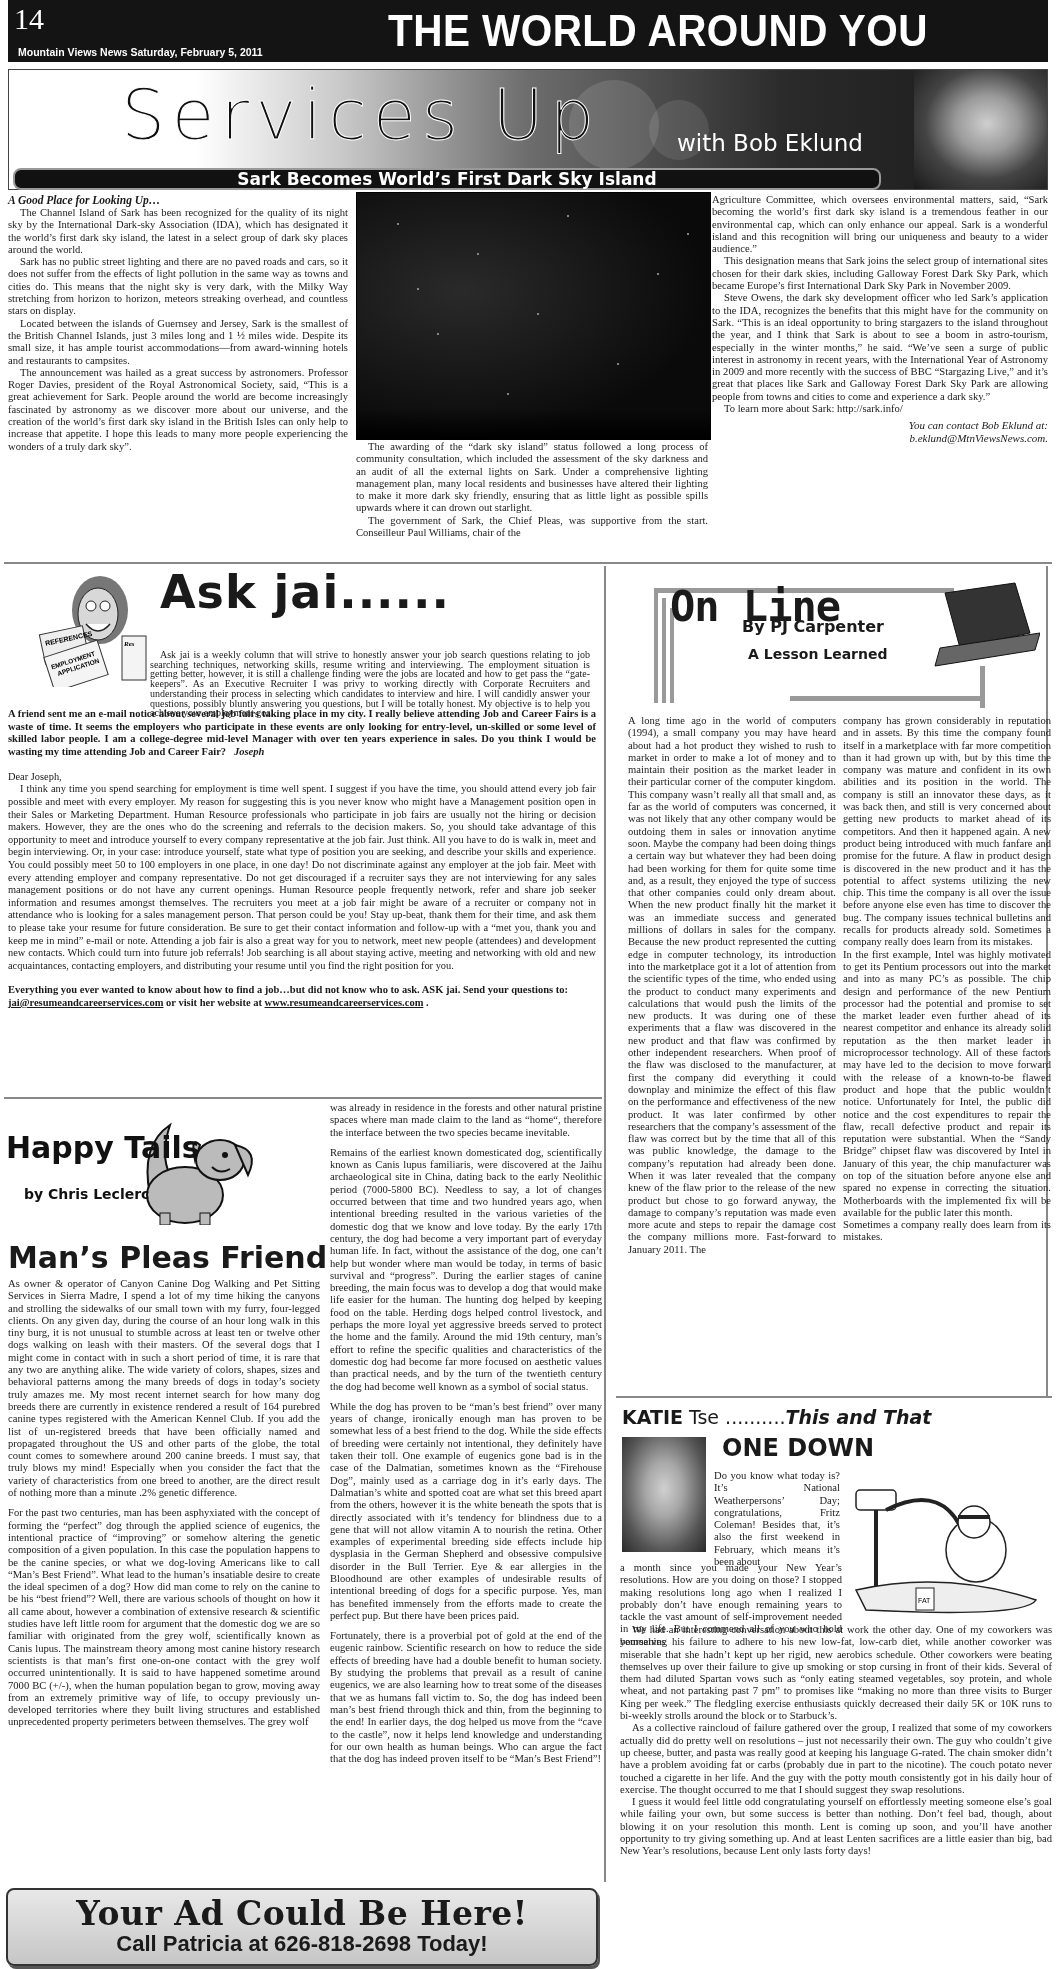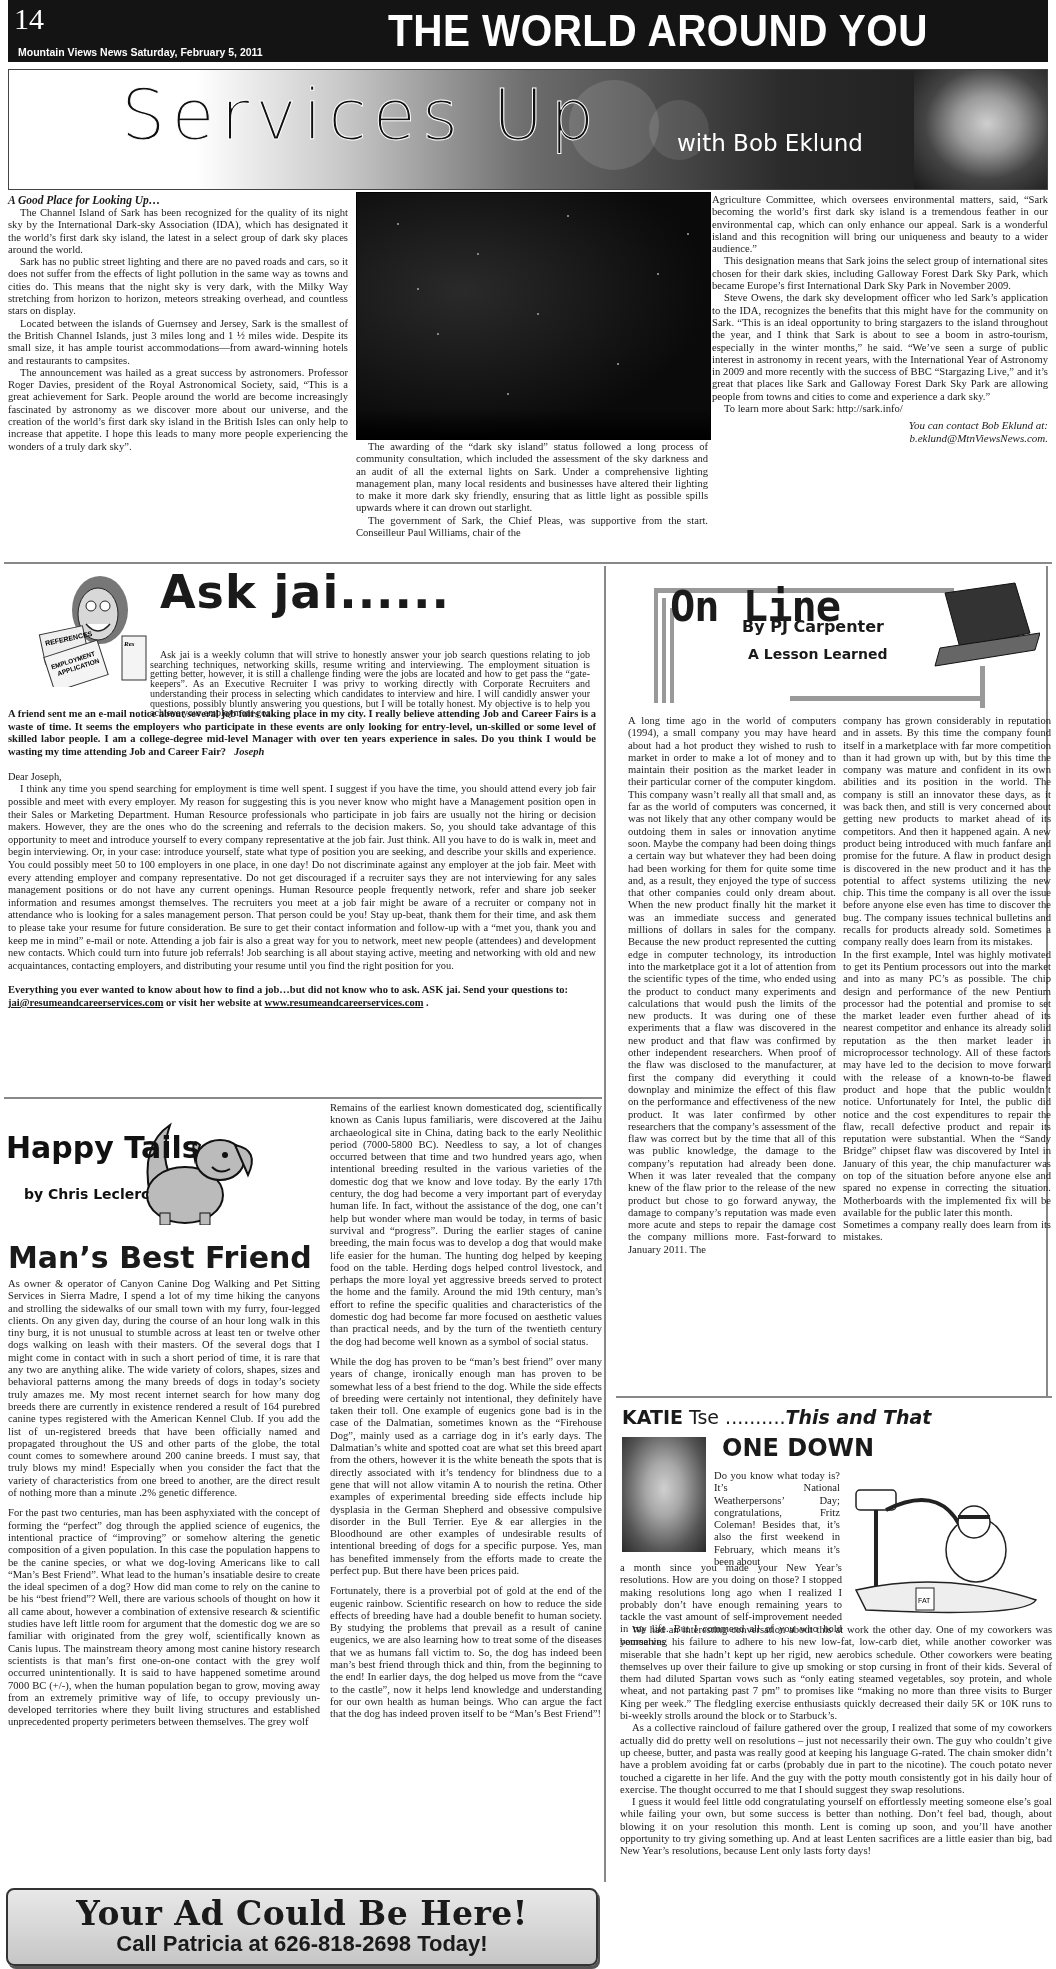--- a/index.html
+++ b/index.html
@@ -88,20 +88,21 @@
   <div class="abs" id="pub-line">Mountain Views News  Saturday, February 5, 2011</div>
   <div class="abs" id="section-title">THE WORLD AROUND YOU</div>
 </div>
 
 <div class="abs" id="lu-banner">
   <div class="abs" style="left:560px;top:10px;width:90px;height:90px;border-radius:50%;background:rgba(255,255,255,0.12);"></div>
   <div class="abs" style="left:640px;top:30px;width:60px;height:60px;border-radius:50%;background:rgba(255,255,255,0.1);"></div>
   <div class="abs" id="lu-title">Services Up</div>
   <div class="abs" id="lu-by" style="left:668px;">with Bob Eklund</div>
   <div class="abs" id="lu-photo"></div>
+  <div class="abs" id="lu-headline-box">Sark Becomes World’s First Dark Sky Island</div>
 </div>
 
 <div class="abs" id="sark-col1">
   <div id="sark-kicker">A Good Place for Looking Up…</div>
   <div class="p">
     <p>The Channel Island of Sark has been recognized for the quality of its night sky by the International Dark-sky Association (IDA), which has designated it the world’s first dark sky island, the latest in a select group of dark sky places around the world.</p>
     <p>Sark has no public street lighting and there are no paved roads and cars, so it does not suffer from the effects of light pollution in the same way as towns and cities do.  This means that the night sky is very dark, with the Milky Way stretching from horizon to horizon, meteors streaking overhead, and countless stars on display.</p>
     <p>Located between the islands of Guernsey and Jersey, Sark is the smallest of the British Channel Islands, just 3 miles long and 1 ½ miles wide.  Despite its small size, it has ample tourist accommodations—from award-winning hotels and restaurants to campsites.</p>
     <p>The announcement was hailed as a great success by astronomers.  Professor Roger Davies, president of the Royal Astronomical Society, said, “This is a great achievement for Sark.  People around the world are become increasingly fascinated by astronomy as we discover more about our universe, and the creation of the world’s first dark sky island in the British Isles can only help to increase that appetite.  I hope this leads to many more people experiencing the wonders of a truly dark sky”.</p>
   </div>
@@ -190,29 +191,30 @@
   <ellipse cx="200" cy="45" rx="24" ry="20" fill="#bbb" stroke="#111" stroke-width="2"></ellipse>
   <path d="M180 30 Q170 20 175 45 Z" fill="#bbb" stroke="#111" stroke-width="2"></path>
   <path d="M215 30 Q240 35 228 60 Z" fill="#bbb" stroke="#111" stroke-width="2"></path>
   <circle cx="205" cy="40" r="3" fill="#111"></circle>
   <path d="M192 52 Q200 60 210 54" fill="none" stroke="#111" stroke-width="2"></path>
   <rect x="140" y="98" width="10" height="12" fill="#bbb" stroke="#111"></rect>
     <rect x="180" y="98" width="10" height="12" fill="#bbb" stroke="#111"></rect>
 </svg>
 <div class="abs" id="ht-title">Happy Tails</div>
 <div class="abs" id="ht-by">by Chris Leclerc</div>
-<div class="abs" id="ht-headline">Man’s Best Friend</div>
+<div class="abs" id="ht-headline">Man’s Pleas Friend</div>
 <div class="abs" id="ht-col1">
   <div class="p">
     <p>As owner &amp; operator of Canyon Canine Dog Walking and Pet Sitting Services in Sierra Madre, I spend a lot of my time hiking the canyons and strolling the sidewalks of our small town with my furry, four-legged clients. On any given day, during the course of an hour long walk in this tiny burg, it is not unusual to stumble across at least ten or twelve other dogs walking on leash with their masters. Of the several dogs that I might come in contact with in such a short period of time, it is rare that any two are anything alike. The wide variety of colors, shapes, sizes and behavioral patterns among the many breeds of dogs in today’s society truly amazes me. My most recent internet search for how many dog breeds there are currently in existence rendered a result of 164 purebred canine types registered with the American Kennel Club. If you add the list of un-registered breeds that have been officially named and propagated throughout the US and other parts of the globe, the total count comes to somewhere around 200 canine breeds. I must say, that truly blows my mind! Especially when you consider the fact that the variety of characteristics from one breed to another, are the direct result of nothing more than a minute .2% genetic difference.</p>
     <p>For the past two centuries, man has been asphyxiated with the concept of forming the “perfect” dog through the applied science of eugenics, the intentional practice of “improving” or somehow altering the genetic composition of a given population. In this case the population happens to be the canine species, or what we dog-loving Americans like to call “Man’s Best Friend”. What lead to the human’s insatiable desire to create the ideal specimen of a dog? How did man come to rely on the canine to be his “best friend”? Well, there are various schools of thought on how it all came about, however a combination of extensive research &amp; scientific studies have left little room for argument that the domestic dog we are so familiar with originated from the grey wolf, scientifically known as Canis lupus. The mainstream theory among most canine history research scientists is that man’s first one-on-one contact with the grey wolf occurred unintentionally. It is said to have happened sometime around 7000 BC (+/-), when the human population began to grow, moving away from an extremely primitive way of life, to occupy previously un-developed territories where they built living structures and established unprecedented property perimeters between themselves. The grey wolf</p>
   </div>
 </div>
 <div class="abs" id="ht-col2">
   <div class="p">
+    <p>was already in residence in the forests and other natural pristine spaces where man made claim to the land as “home“, therefore the interface between the two species became inevitable.</p>
     <p>Remains of the earliest known domesticated dog, scientifically known as Canis lupus familiaris, were discovered at the Jaihu archaeological site in China, dating back to the early Neolithic period (7000-5800 BC).  Needless to say, a lot of changes occurred between that time and two hundred years ago, when intentional breeding resulted in the various varieties of the domestic dog that we know and love today.  By the early 17th century, the dog had become a very important part of everyday human life. In fact, without the assistance of the dog, one can’t help but wonder where man would be today, in terms of basic survival and “progress”.  During the earlier stages of canine breeding, the main focus was to develop a dog that would make life easier for the human. The hunting dog helped by keeping food on the table. Herding dogs helped control livestock, and perhaps the more loyal yet aggressive breeds served to protect the home and the family.  Around the mid 19th century, man’s effort to refine the specific qualities and characteristics of the domestic dog had become far more focused on aesthetic values than practical needs, and by the turn of the twentieth century the dog had become well known as a symbol of social status.</p>
     <p>While the dog has proven to be “man’s best friend” over many years of change, ironically enough man has proven to be somewhat less of a best friend to the dog. While the side effects of breeding were certainly not intentional, they definitely have taken their toll. One example of eugenics gone bad is in the case of the Dalmatian, sometimes known as the “Firehouse Dog”, mainly used as a carriage dog in it’s early days. The Dalmatian’s white and spotted coat are what set this breed apart from the others, however it is the white beneath the spots that is directly associated with it’s tendency for blindness due to a gene that will not allow vitamin A to nourish the retina. Other examples of experimental breeding side effects include hip dysplasia in the German Shepherd and obsessive compulsive disorder in the Bull Terrier. Eye &amp; ear allergies in the Bloodhound are other examples of undesirable results of intentional breeding of dogs for a specific purpose. Yes, man has benefited immensely from the efforts made to create the perfect pup. But there have been prices paid.</p>
     <p>Fortunately, there is a proverbial pot of gold at the end of the eugenic rainbow. Scientific research on how to reduce the side effects of breeding have had a double benefit to human society. By studying the problems that prevail as a result of canine eugenics, we are also learning how to treat some of the diseases that we as humans fall victim to. So, the dog has indeed been man’s best friend through thick and thin, from the beginning to the end!  In earlier days, the dog helped us move from the “cave to the castle”, now it helps lend knowledge and understanding for our own health as human beings.  Who can argue the fact that the dog has indeed proven itself to be “Man’s Best Friend”!</p>
   </div>
 </div>
 
 <svg class="abs" id="ol-header" viewBox="0 0 400 130">
   <rect x="14" y="10" width="300" height="5" fill="#999"></rect>
   <rect x="14" y="10" width="4" height="115" fill="#999"></rect>
     <rect x="22" y="20" width="4" height="105" fill="#999"></rect>

